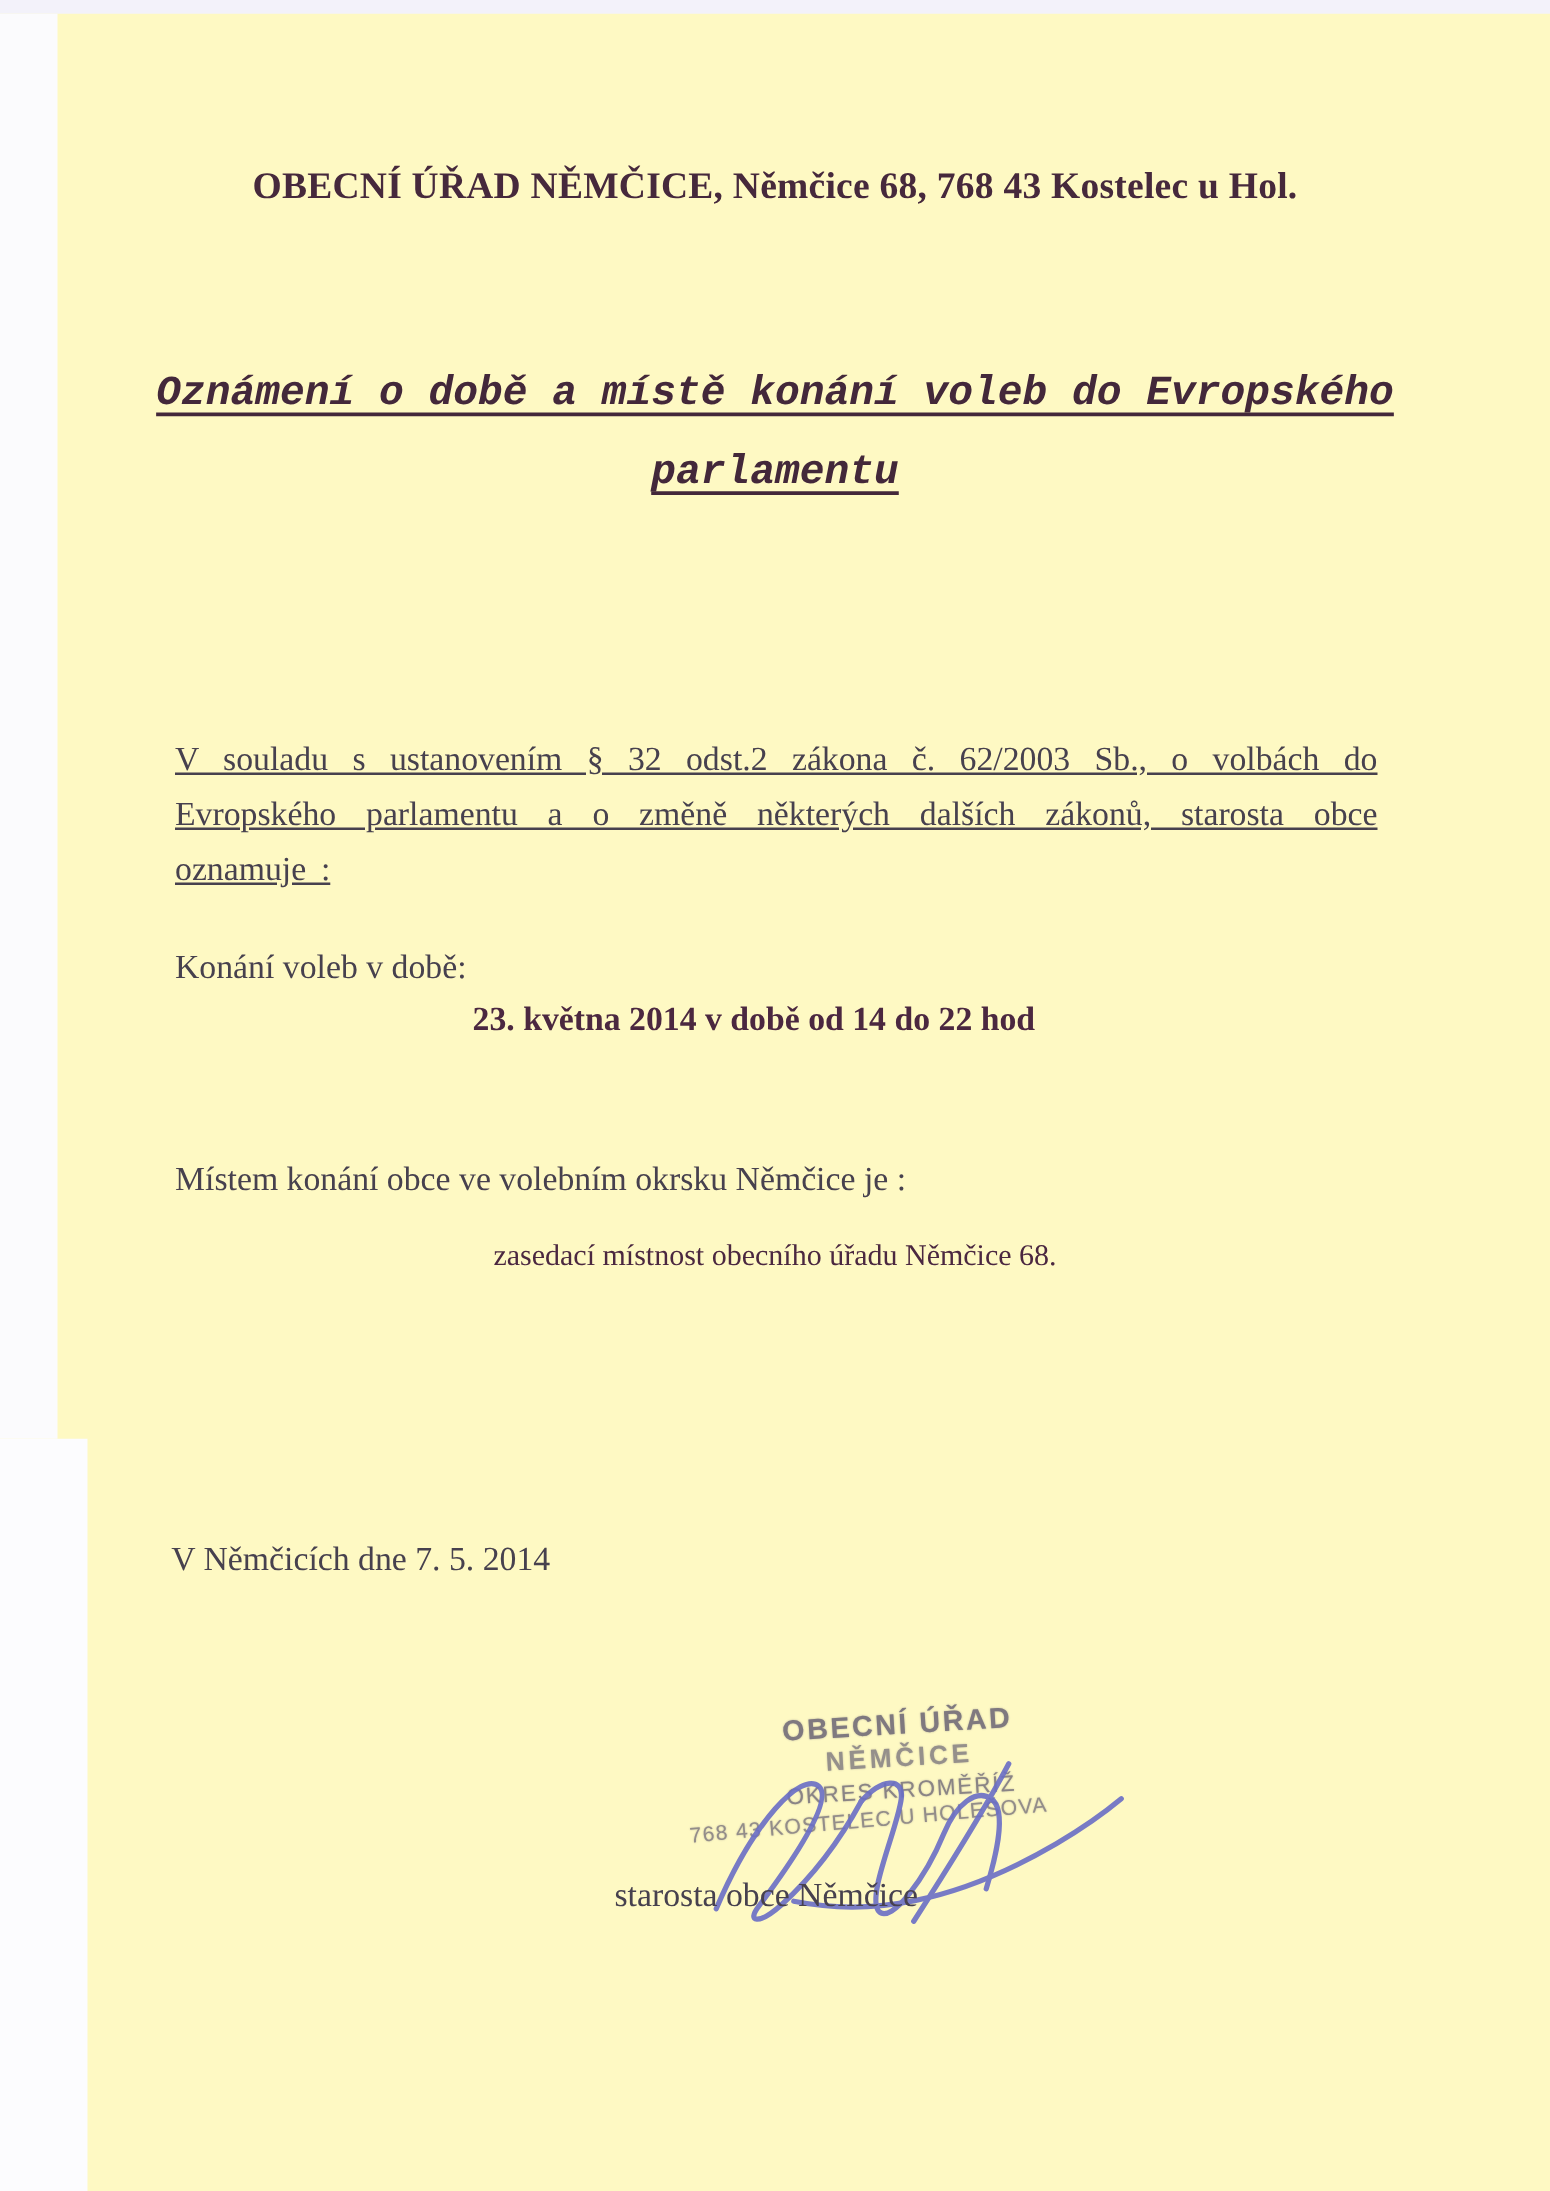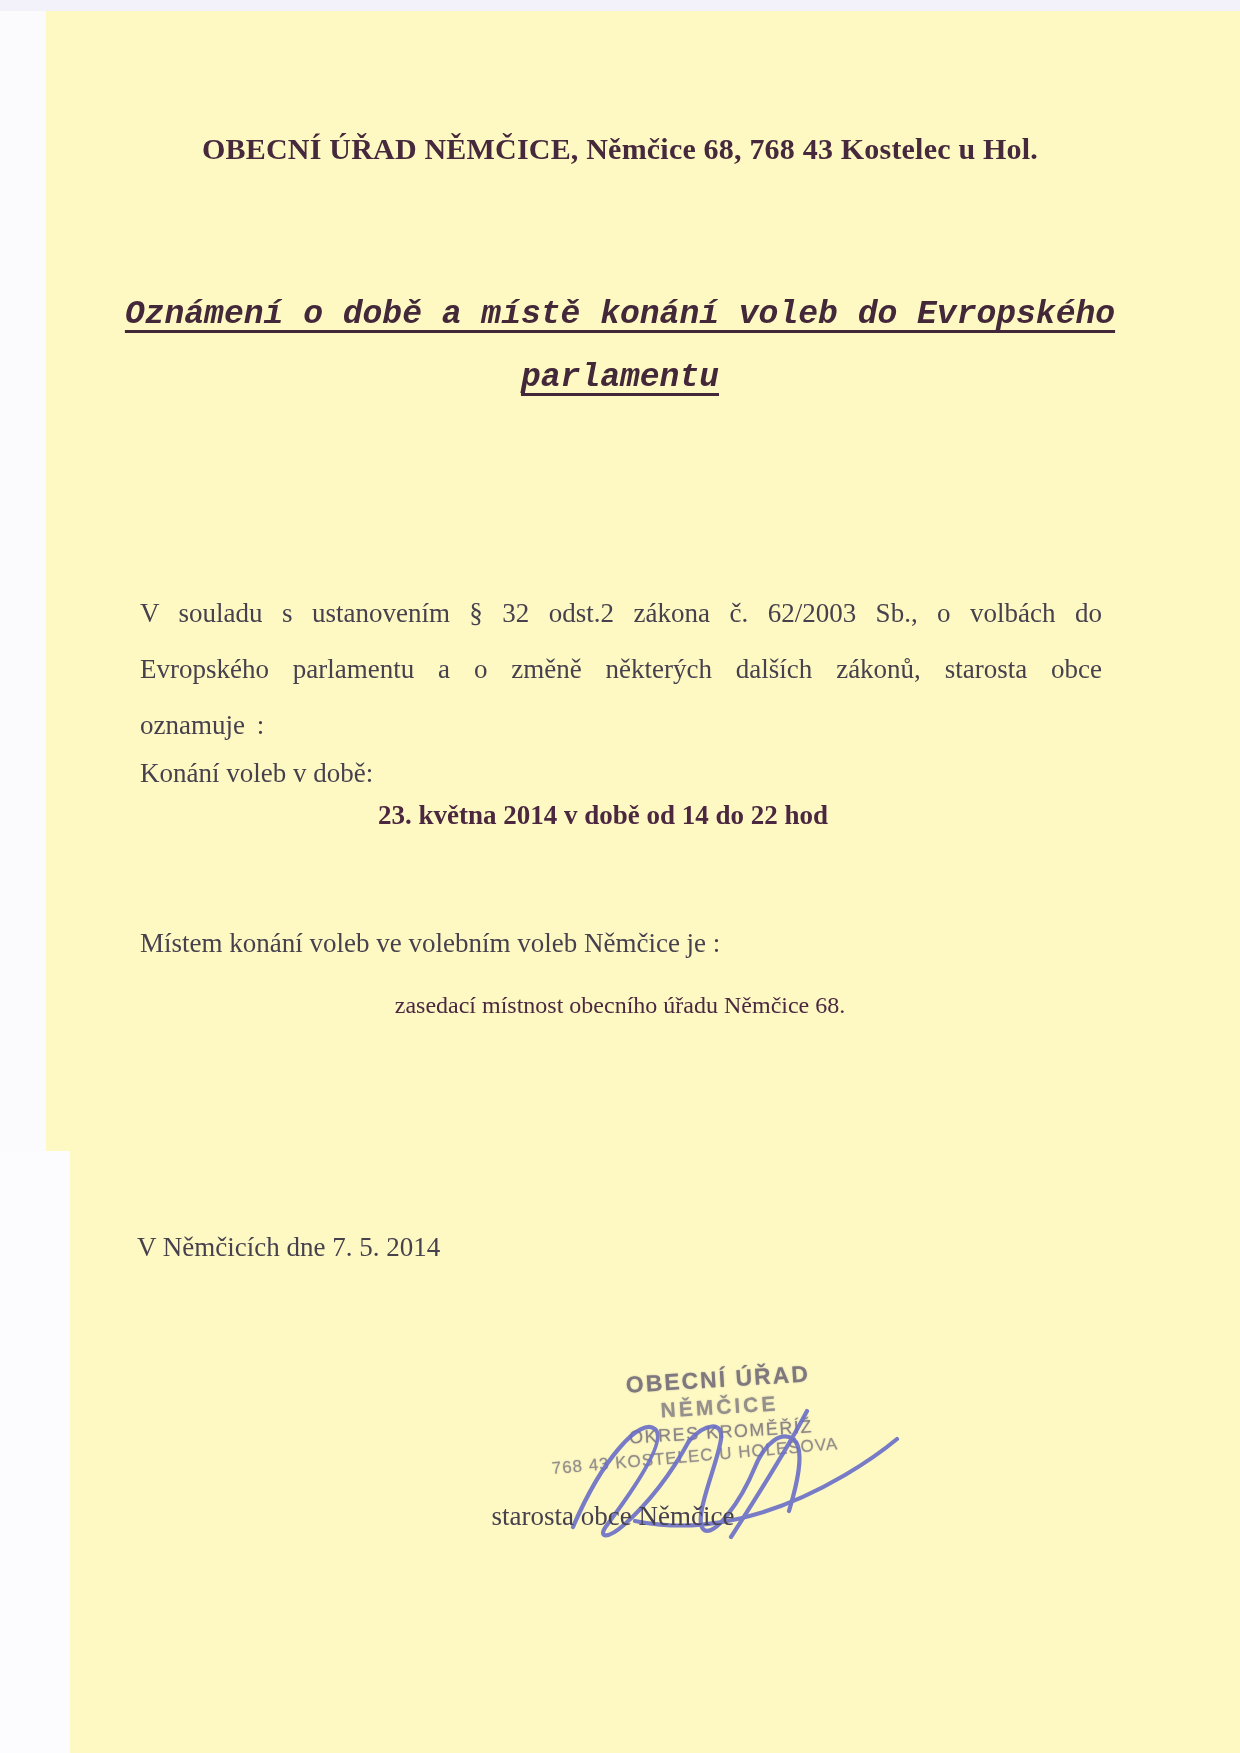--- a/index.html
+++ b/index.html
@@ -45,24 +45,25 @@
     line-height: 63px;
     font-family: Liberation Mono, monospace;
   }
   .doc-title .t-line {
     text-decoration: underline;
     text-decoration-thickness: 3px;
     text-underline-offset: 7px;
   }
   .intro-par {
     position: absolute; top: 585px; left: 140px; width: 962px;
-    font-size: 27px; line-height: 56px;
+    font-size: 27px; line-height: 44px;
     text-align: justify;
     word-spacing: 5px;
     color: #47414e;
+    text-decoration: underline;
   }
   .schedule-label {
     position: absolute; top: 758px; left: 140px;
     font-size: 27px; color: #47414e;
   }
   .schedule-dates {
     position: absolute; top: 794px; left: 378px;
     font-size: 27px; font-weight: bold; color: #4b2840;
     line-height: 42px;
   }
@@ -120,21 +121,21 @@
   </div>
 
   <div class="intro-par">V souladu s ustanovením § 32 odst.2 zákona č. 62/2003 Sb., o volbách do Evropského parlamentu a o změně některých dalších zákonů, starosta obce oznamuje :</div>
 
   <div class="schedule-label">Konání  voleb v době:</div>
 
   <div class="schedule-dates">
     <div>23. května 2014  v době od 14 do 22 hod</div>
   </div>
 
-  <div class="place-label">Místem konání voleb ve volebním voleb Němčice je :</div>
+  <div class="place-label">Místem konání obce ve volebním okrsku Němčice je :</div>
 
   <div class="place-value">zasedací místnost obecního úřadu Němčice 68.</div>
 
   <div class="dateline">V Němčicích dne 7. 5. 2014</div>
 
   <div class="stamp">
     <div class="s1">OBECNÍ ÚŘAD</div>
     <div class="s2">NĚMČICE</div>
     <div class="s3">OKRES KROMĚŘÍŽ</div>
     <div class="s4">768 43 KOSTELEC U HOLEŠOVA</div>

